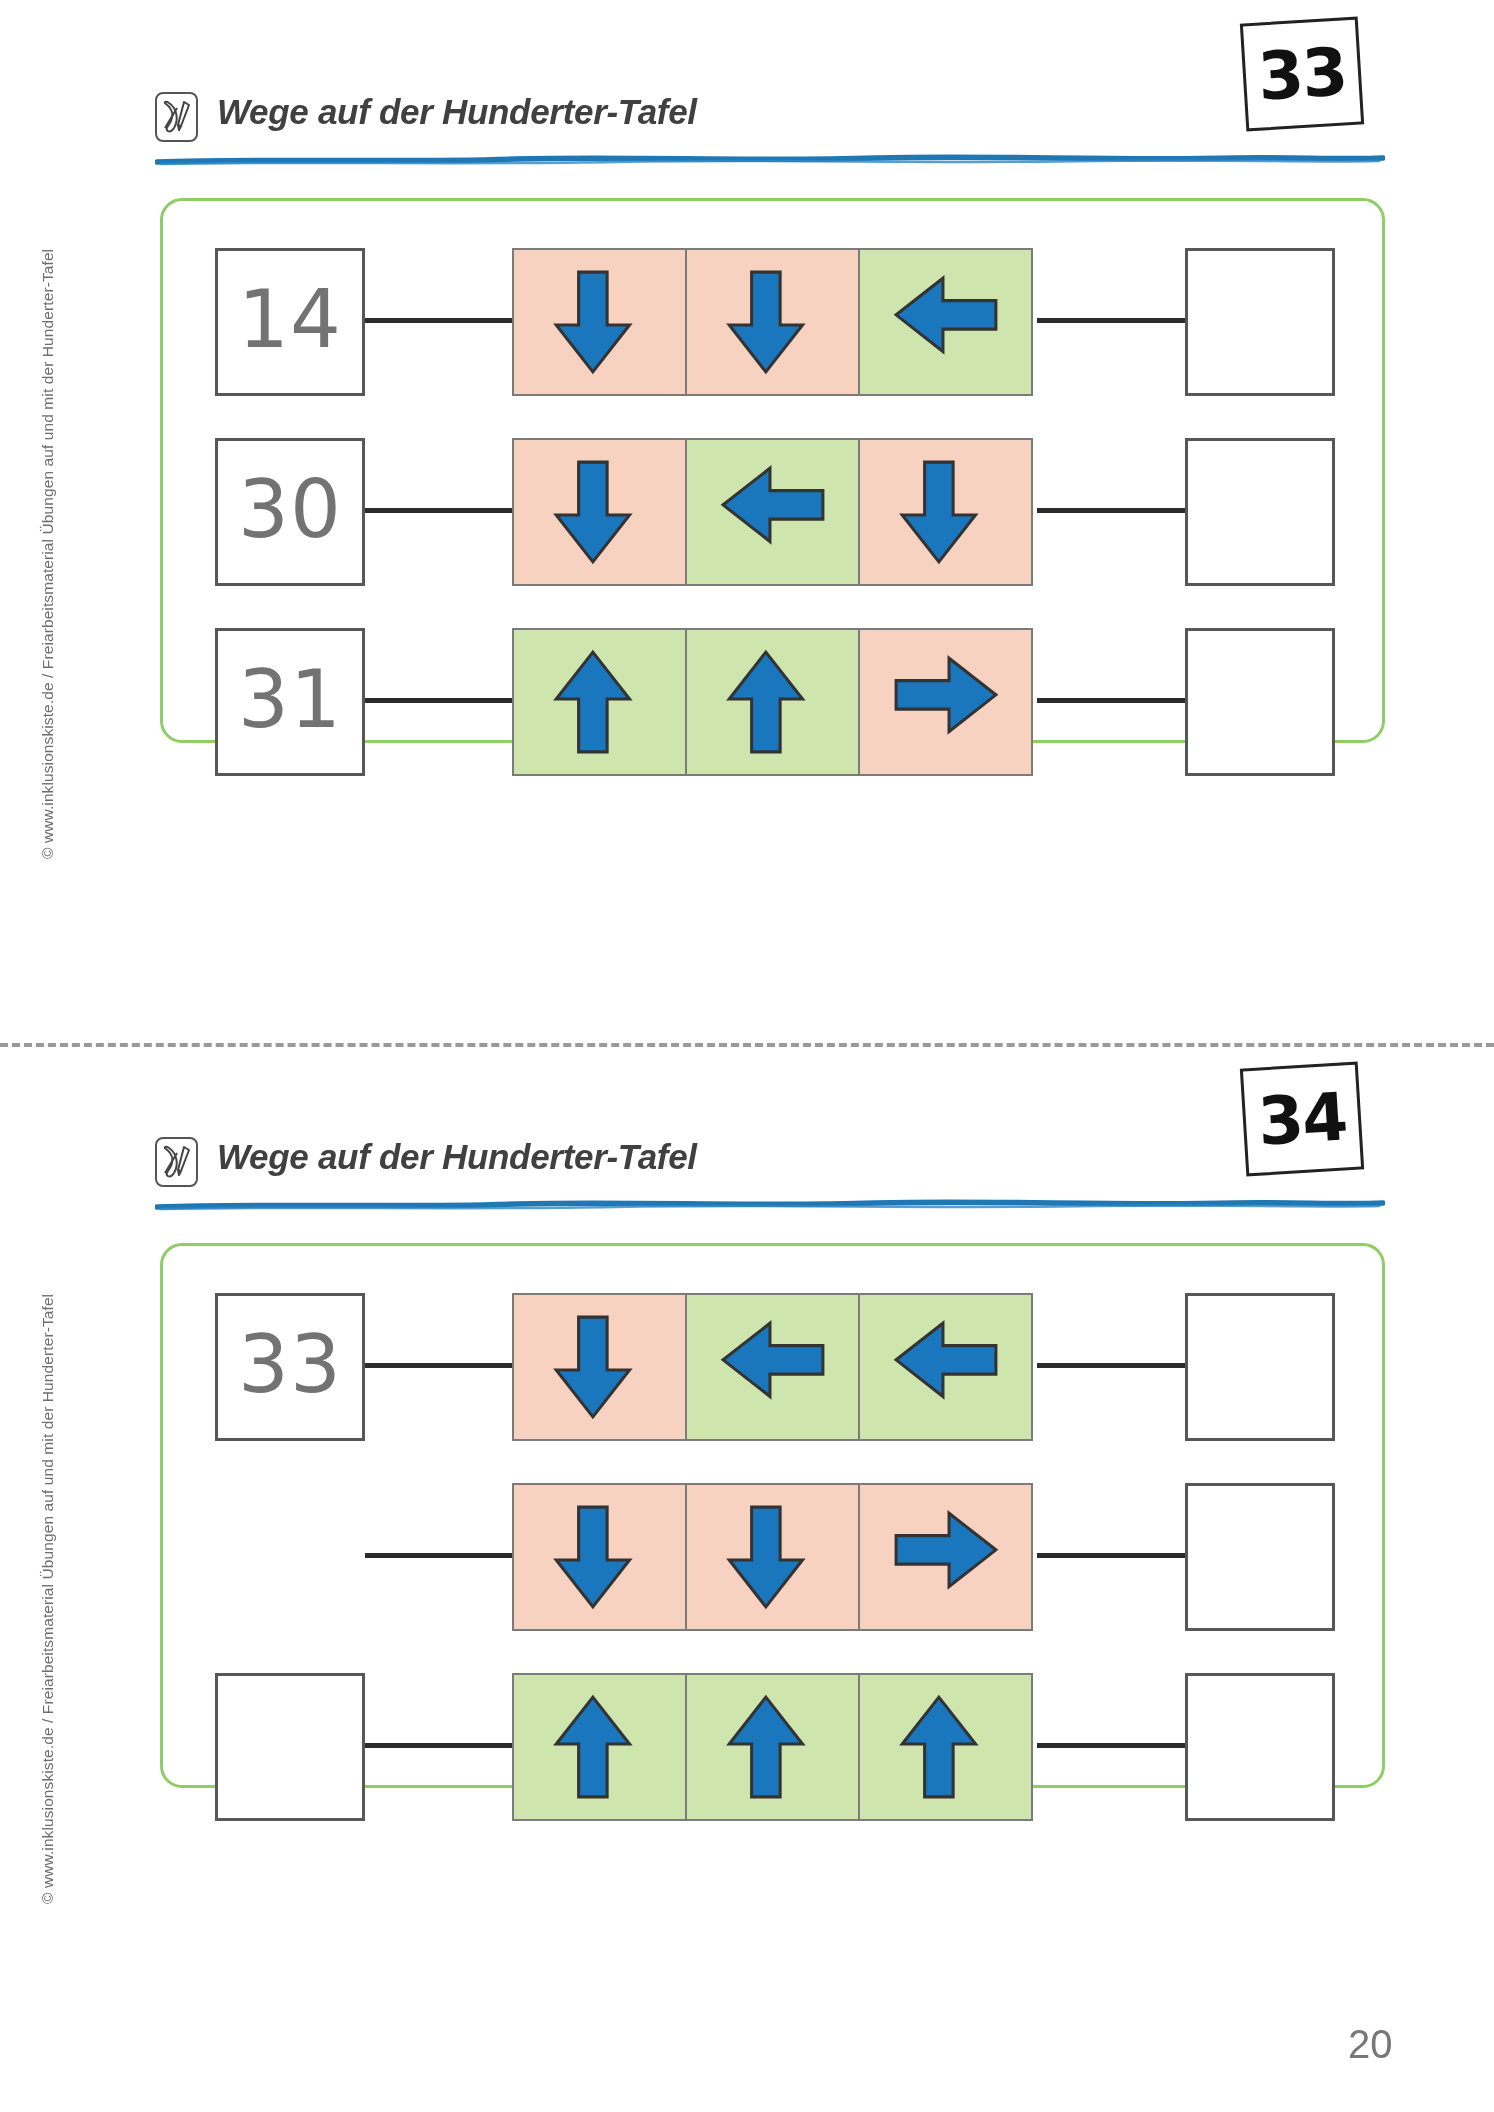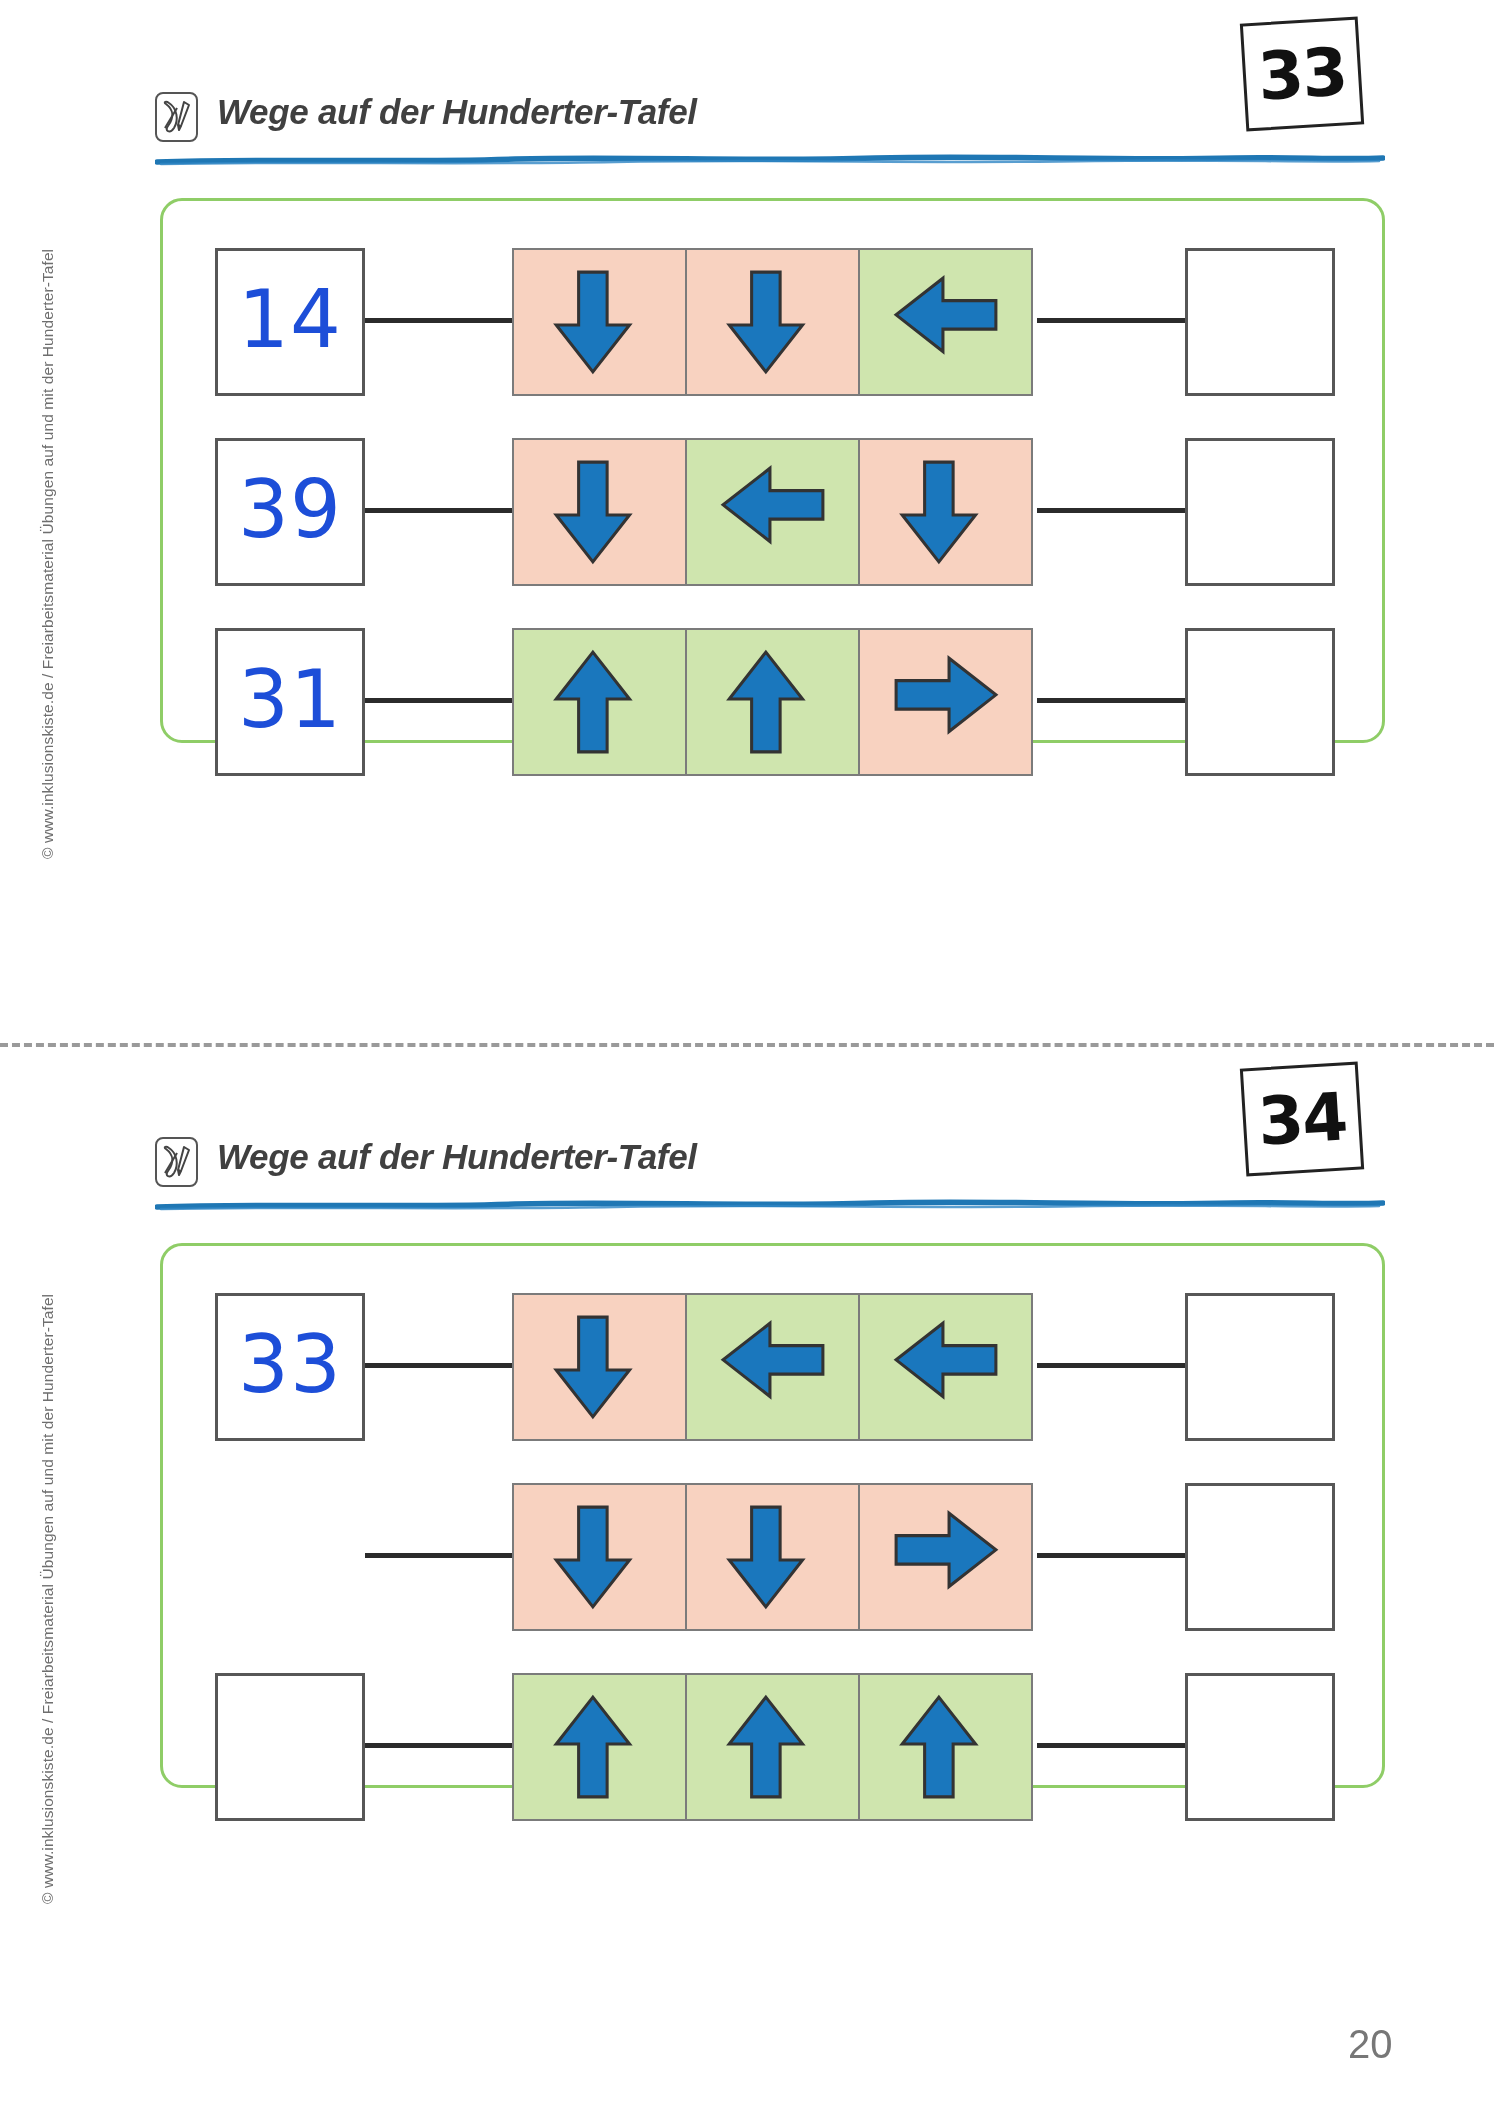--- a/index.html
+++ b/index.html
@@ -134,21 +134,21 @@
     background: #fff;
     box-sizing: border-box;
     display: flex;
     align-items: center;
     justify-content: center;
   }
   .num-box.start { left: 52px; }
   .num-box.end   { left: 1022px; }
   .num-val {
     font-size: 80px;
-    color: #1d4ed8;
+    color: #737373;
     font-family: "DejaVu Sans", sans-serif;
     font-weight: 400;
     letter-spacing: 1px;
     line-height: 1;
     transform: translateY(-2px);
   }
 
   .connector {
     position: absolute;
     top: 70px;
@@ -250,21 +250,21 @@
             </svg>
           </div>
         </div>
         <div class="connector right"></div>
         <div class="num-box end">
           <span class="num-val"></span>
         </div>
       </div>
       <div class="row row-1">
         <div class="num-box start">
-          <span class="num-val">39</span>
+          <span class="num-val">30</span>
         </div>
         <div class="connector left"></div>
         <div class="arrow-strip">
           <div class="arrow-cell peach">
             <svg width="112" height="112" viewBox="0 0 110 110">
               <path d="M34,6 L62,6 L62,58 L84,58 L48,104 L12,58 L34,58 Z" fill="#1a77bd" stroke="#333333" stroke-width="3" stroke-linejoin="miter"></path>
             </svg>
           </div>
           <div class="arrow-cell green">
             <svg width="112" height="112" viewBox="0 0 110 110">

